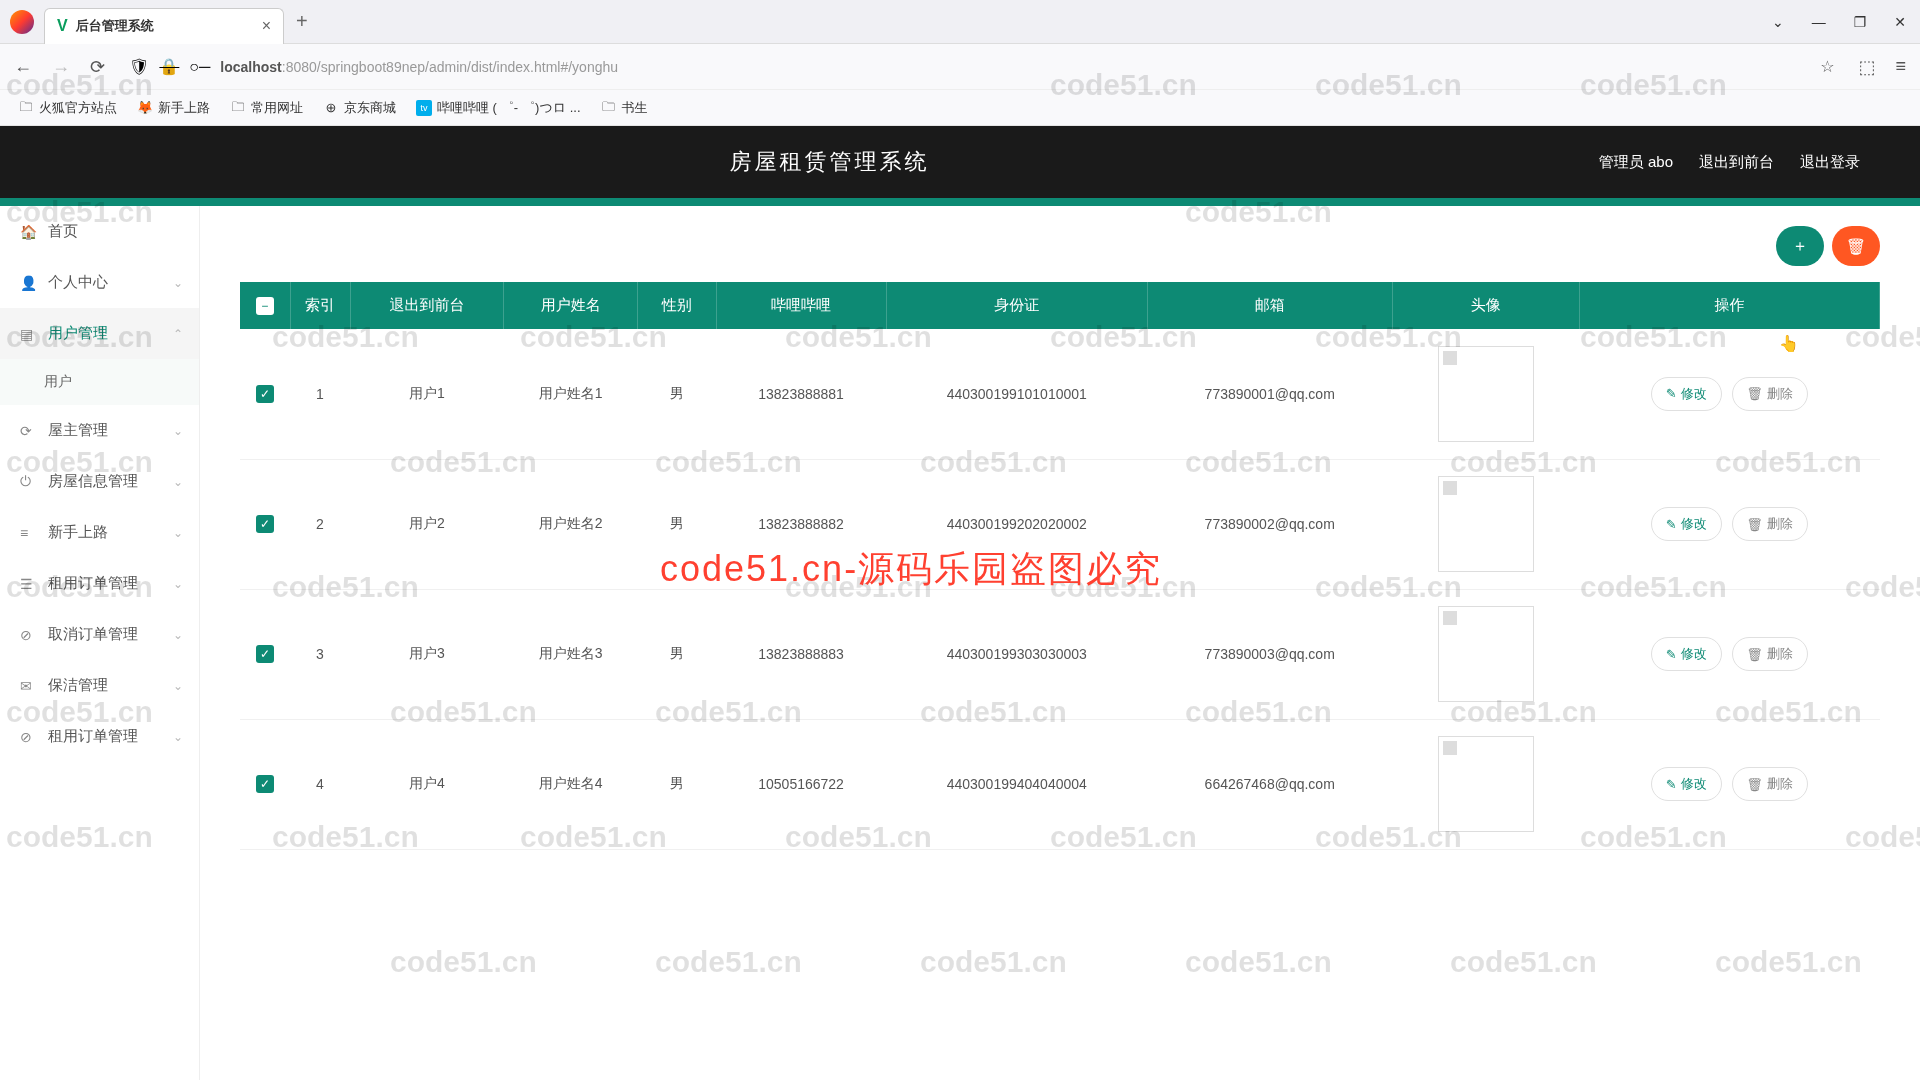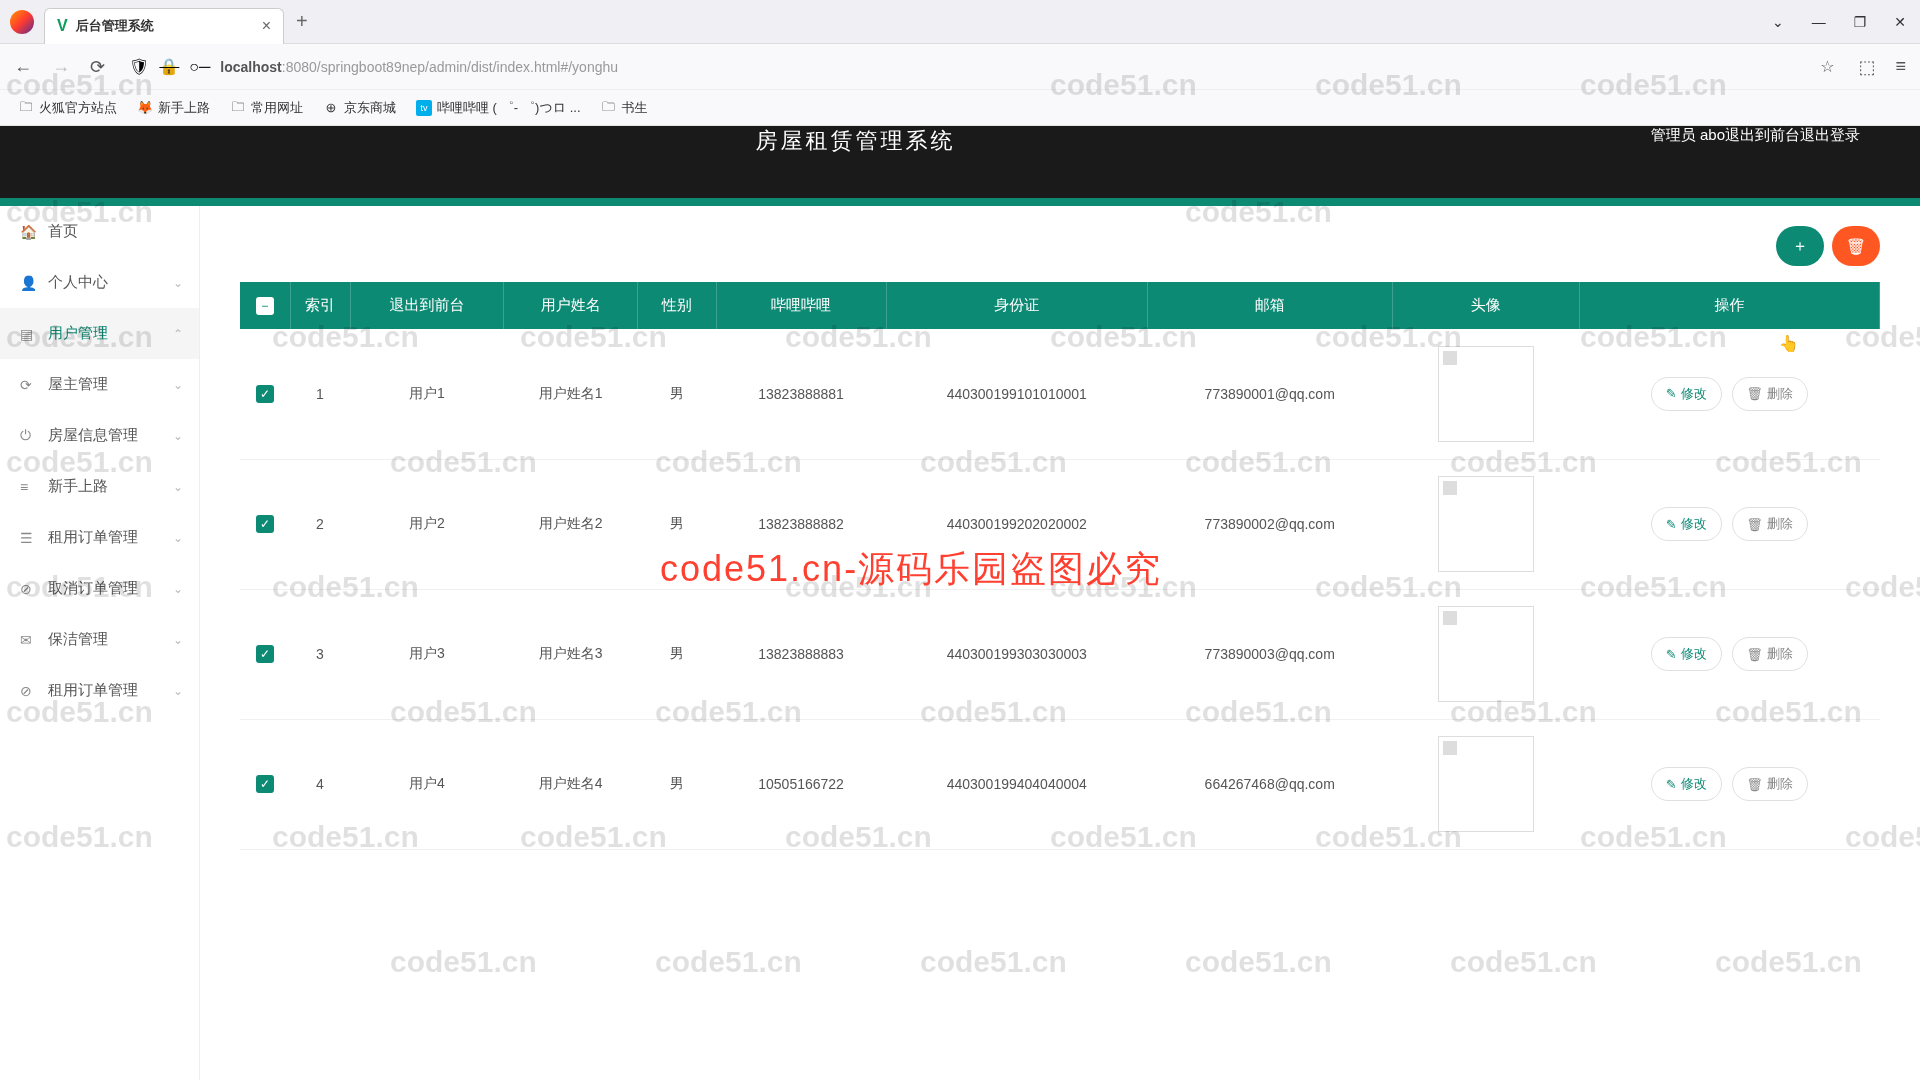--- a/index.html
+++ b/index.html
@@ -21,23 +21,23 @@
 .url-box { flex: 1; display: flex; align-items: center; gap: 10px; padding: 0 8px; }
 .url-text { font-size: 14px; color: #555; }
 .url-text .dim { color: #999; }
 .addr-icons { margin-left: auto; display: flex; gap: 16px; color: #555; }
 
 .bookmarks { height: 36px; background: #f9f9fb; display: flex; align-items: center; padding: 0 18px; gap: 20px; border-bottom: 1px solid #e5e5e5; font-size: 13px; color: #333; }
 .bm { display: flex; align-items: center; gap: 5px; cursor: pointer; }
 .bm-icon { width: 16px; height: 16px; display: inline-flex; align-items: center; justify-content: center; }
 
 
-.app-header { height: 72px; background: #1a1a1a; color: #fff; display: flex; align-items: flex-start; padding: 0 60px; }
+.app-header { height: 72px; background: #1a1a1a; color: #fff; display: flex; align-items: center; padding: 0 60px; }
 .app-title { flex: 1; text-align: center; font-size: 22px; font-weight: 500; letter-spacing: 3px; }
-.hdr-right { display: flex; font-size: 15px; }
+.hdr-right { display: flex; gap: 26px; font-size: 15px; }
 .hdr-right span { cursor: pointer; }
 .teal-bar { height: 8px; background: #0d8a74; }
 
 
 .main { display: flex; height: calc(1080px - 44px - 46px - 36px - 72px - 8px); }
 .sidebar { width: 200px; background: #fff; border-right: 1px solid #eee; overflow-y: auto; }
 .menu-item { display: flex; align-items: center; padding: 16px 20px; font-size: 15px; color: #555; cursor: pointer; position: relative; }
 .menu-item.active { background: #f5f5f5; color: #0d8a74; }
 .menu-ico { width: 18px; margin-right: 10px; color: #888; font-size: 14px; }
 .menu-arr { position: absolute; right: 16px; color: #bbb; font-size: 12px; }
@@ -203,20 +203,21 @@
       <div class="menu-item">
         <span class="menu-ico">👤</span>
         <span>个人中心</span>
         <span class="menu-arr">⌄</span>
       </div>
       <div class="menu-item active">
         <span class="menu-ico">▤</span>
         <span>用户管理</span>
         <span class="menu-arr">⌃</span>
       </div>
+      <div class="submenu-item">用户</div>
       <div class="menu-item">
         <span class="menu-ico">⟳</span>
         <span>屋主管理</span>
         <span class="menu-arr">⌄</span>
       </div>
       <div class="menu-item">
         <span class="menu-ico">⏻</span>
         <span>房屋信息管理</span>
         <span class="menu-arr">⌄</span>
       </div>

